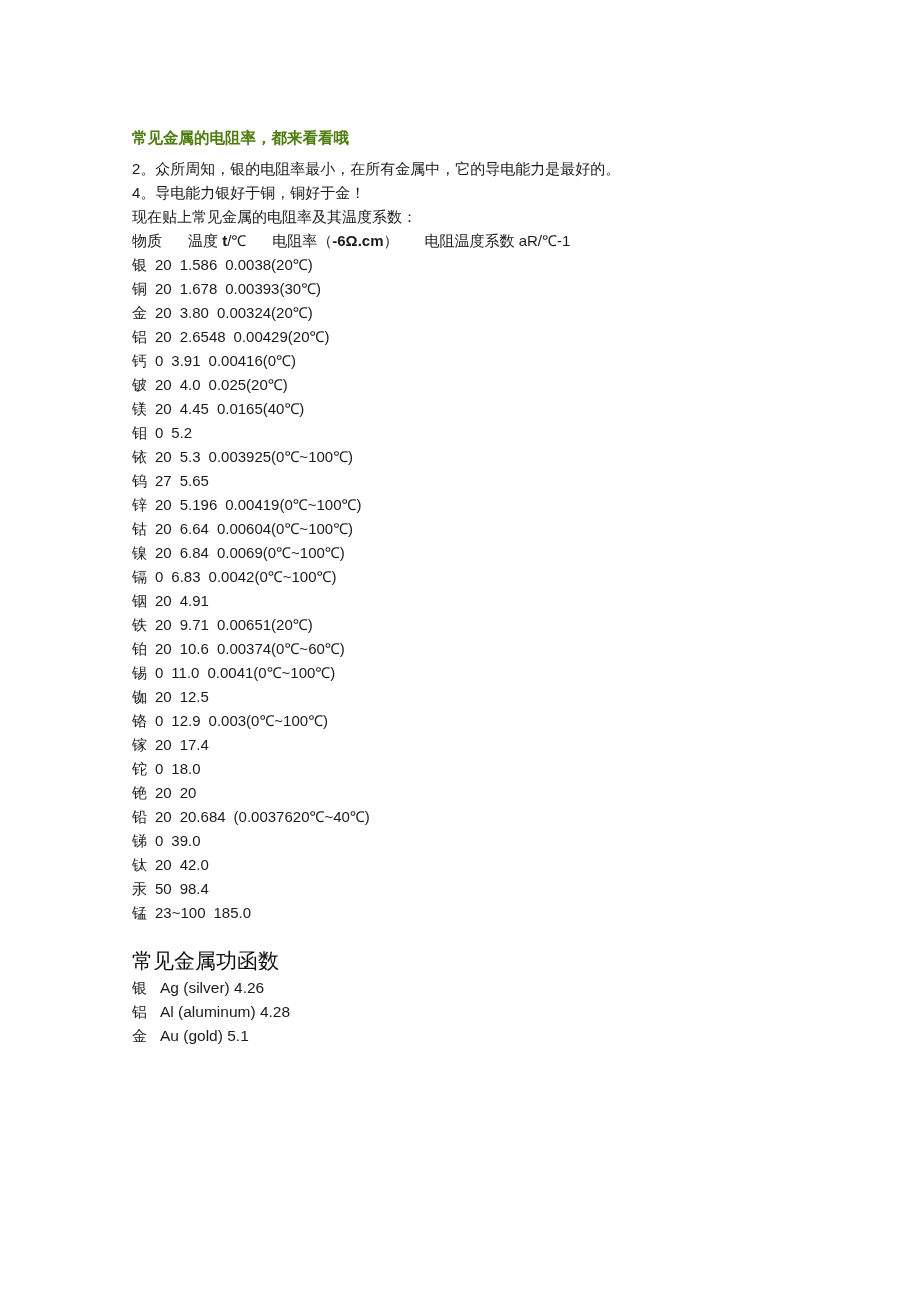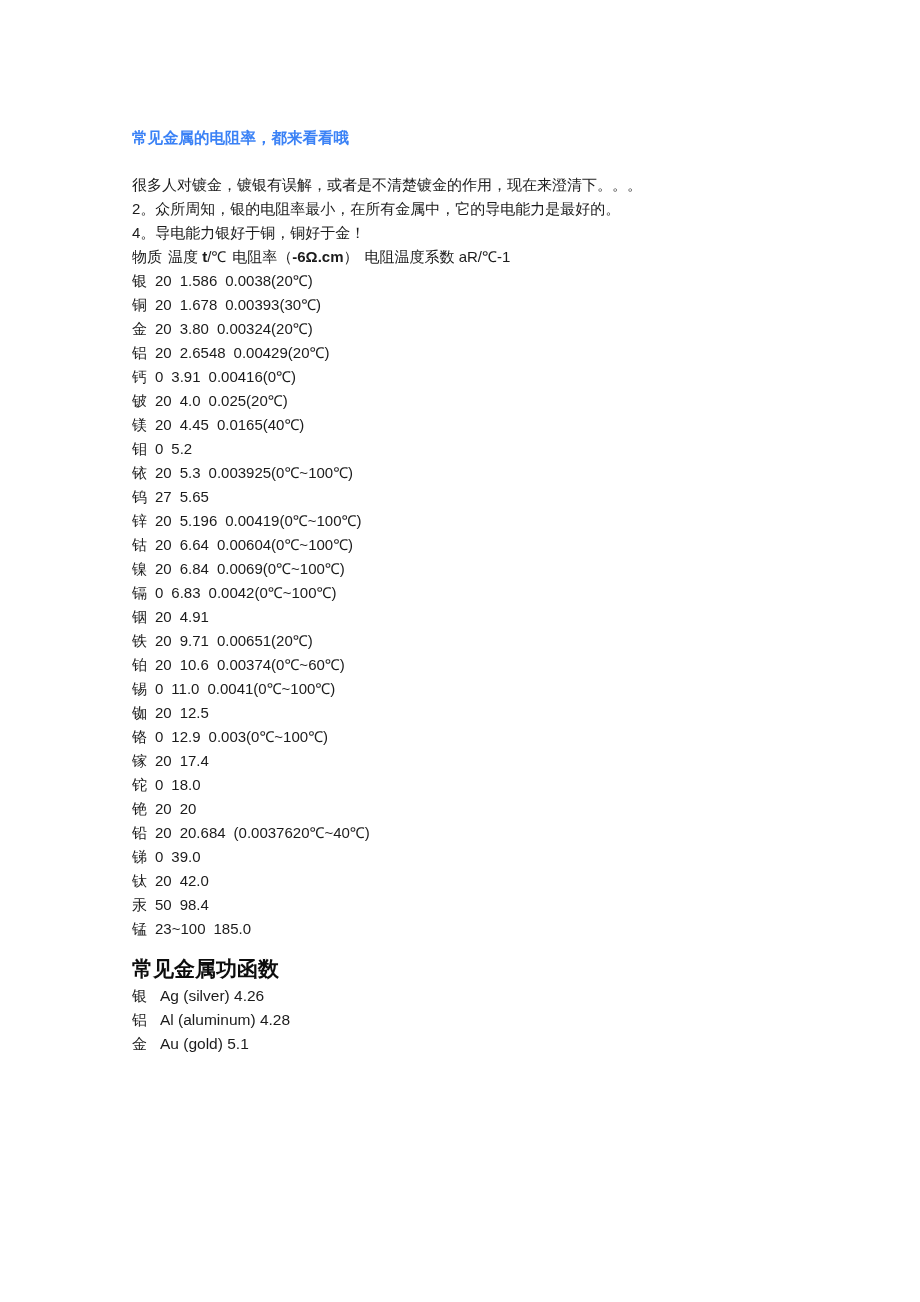--- a/index.html
+++ b/index.html
@@ -2,48 +2,48 @@
 <html><head>
 <meta charset="utf-8">
 <style>
   html,body{margin:0;padding:0;background:#ffffff;}
   .page{
     width:920px;height:1302px;background:#ffffff;position:relative;
     font-family:"Liberation Sans", sans-serif;color:#1b1b1b;overflow:hidden;
   }
   .content{position:absolute;left:132px;top:126px;width:658px;}
   .line{margin:0;line-height:24px;font-size:15px;}
-  .doc-title{font-weight:bold;color:#3b82f6;margin-bottom:23px;font-size:15.5px;}
-  .hdr{display:flex;gap:6px;white-space:pre;}
+  .doc-title{font-weight:bold;color:#4d7c0f;margin-bottom:7px;font-size:15.5px;}
+  .hdr{display:flex;gap:26px;white-space:pre;}
   .hdr b{font-weight:bold;}
   .rows{margin:0;padding:0;}
   .r-row{display:flex;gap:8px;line-height:24px;font-size:15px;}
-  .wf-heading{font-size:21px;font-weight:bold;color:#0d0d0d;line-height:30px;margin-top:13px;}
+  .wf-heading{font-size:21px;font-weight:normal;color:#0d0d0d;line-height:30px;margin-top:21px;}
   .wf-row{display:flex;gap:13px;line-height:24px;font-size:15px;}
   .wf-row .en{font-size:15.5px;text-align:right;}
 </style>
 </head>
 <body>
 
 <div class="page">
   <div class="content">
 
     <p class="line doc-title">常见金属的电阻率，都来看看哦</p>
 
-    <p class="line">很多人对镀金，镀银有误解，或者是不清楚镀金的作用，现在来澄清下。。。</p>
 
     <div>
 
 
         <p class="line">2。众所周知，银的电阻率最小，在所有金属中，它的导电能力是最好的。</p>
 
 
         <p class="line">4。导电能力银好于铜，铜好于金！</p>
       </div>
 
+    <p class="line">现在贴上常见金属的电阻率及其温度系数：</p>
 
     <p class="line hdr">
       <span>物质</span>
       <span><span>温度 </span><b>t</b><span>/℃</span></span>
       <span><span>电阻率（</span><b>-6Ω.cm</b><span>）</span></span>
       <span>电阻温度系数 aR/℃-1</span>
     </p>
 
     <div class="rows">
 

